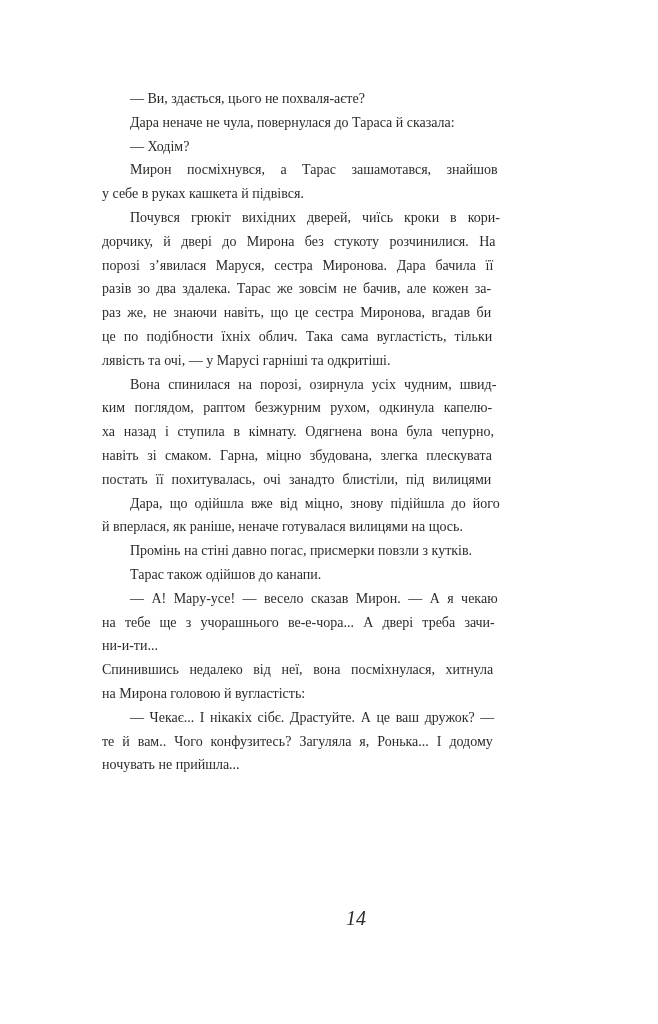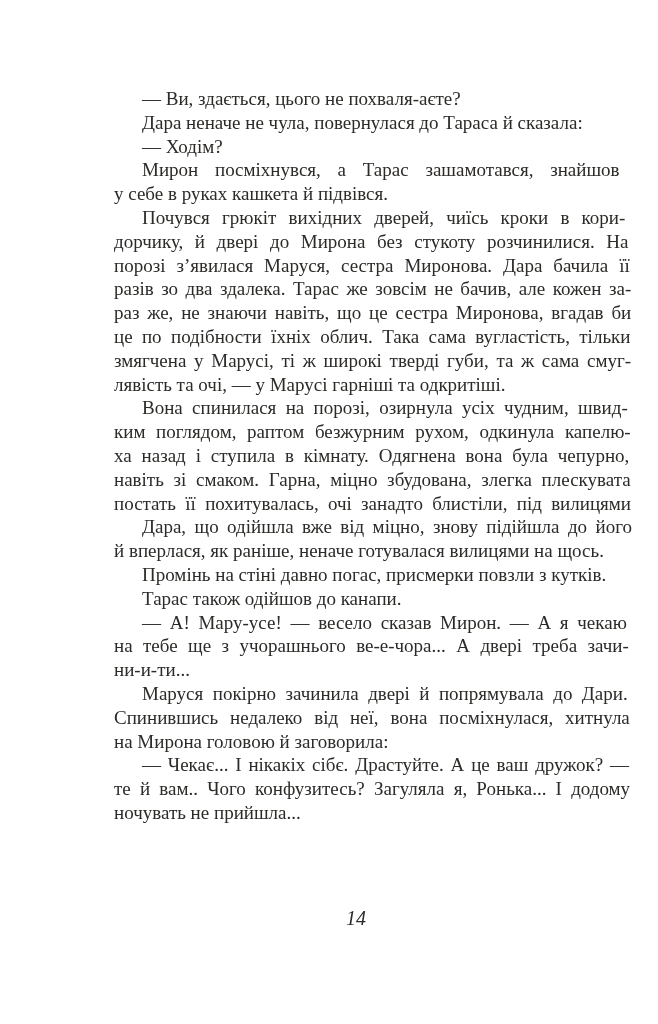--- a/index.html
+++ b/index.html
@@ -13,25 +13,25 @@
     background: var(--page-bg, #ffffff);
     overflow: hidden;
   }
   .page {
     position: absolute;
     inset: 0;
     background: var(--page-bg, #ffffff);
   }
   .text-block {
     position: absolute;
-    left: 114px;
+    left: 102px;
     top: 87px;
     width: 466px;
     font-family: "Liberation Serif", "DejaVu Serif", serif;
-    font-size: 19px;
+    font-size: 14px;
     line-height: 23.8px;
     color: var(--text-color, #2d2b28);
     text-rendering: optimizeLegibility;
   }
   .paragraph {
     margin: 0;
   }
   .line {
     white-space: nowrap;
     overflow: visible;
@@ -69,21 +69,20 @@
         <div class="line first" style="word-spacing: 12px;"><span>Мирон посміхнувся, а Тарас зашамотався, знайшов</span></div>
         <div class="line"><span>у себе в руках кашкета й підвівся.</span></div>
       </div>
       <div class="paragraph">
         <div class="line first" style="word-spacing: 7.47px;"><span>Почувся грюкіт вихідних дверей, чиїсь кроки в кори-</span></div>
         <div class="line" style="word-spacing: 6.86px;"><span>дорчику, й двері до Мирона без стукоту розчинилися. На</span></div>
         <div class="line" style="word-spacing: 6.18px;"><span>порозі з’явилася Маруся, сестра Миронова. Дара бачила її</span></div>
         <div class="line" style="word-spacing: 2.77px;"><span>разів зо два здалека. Тарас же зовсім не бачив, але кожен за-</span></div>
         <div class="line" style="word-spacing: 3.08px;"><span>раз же, не знаючи навіть, що це сестра Миронова, вгадав би</span></div>
         <div class="line" style="word-spacing: 4.6px;"><span>це по подібности їхніх облич. Така сама вугластість, тільки</span></div>
-        <div class="line" style="word-spacing: 2.94px;"><span>змягчена у Марусі, ті ж широкі тверді губи, та ж сама смуг-</span></div>
         <div class="line"><span>лявість та очі, — у Марусі гарніші та одкритіші.</span></div>
       </div>
       <div class="paragraph">
         <div class="line first" style="word-spacing: 4.6px;"><span>Вона спинилася на порозі, озирнула усіх чудним, швид-</span></div>
         <div class="line" style="word-spacing: 5.95px;"><span>ким поглядом, раптом безжурним рухом, одкинула капелю-</span></div>
         <div class="line" style="word-spacing: 5.14px;"><span>ха назад і ступила в кімнату. Одягнена вона була чепурно,</span></div>
         <div class="line" style="word-spacing: 4.98px;"><span>навіть зі смаком. Гарна, міцно збудована, злегка плескувата</span></div>
         <div class="line" style="word-spacing: 4.55px;"><span>постать її похитувалась, очі занадто блистіли, під вилицями</span></div>
       </div>
       <div class="paragraph">
@@ -95,23 +94,22 @@
       </div>
       <div class="paragraph">
         <div class="line first"><span>Тарас також одійшов до канапи.</span></div>
       </div>
       <div class="paragraph">
         <div class="line first" style="word-spacing: 3.94px;"><span>— А! Мару-усе! — весело сказав Мирон. — А я чекаю</span></div>
         <div class="line" style="word-spacing: 5.68px;"><span>на тебе ще з учорашнього ве-е-чора... А двері треба зачи-</span></div>
         <div class="line"><span>ни-и-ти...</span></div>
       </div>
       <div class="paragraph">
-        <div class="line first" style="word-spacing: 4.71px;"><span>Маруся покірно зачинила двері й попрямувала до Дари.</span></div>
         <div class="line" style="word-spacing: 7.09px;"><span>Спинившись недалеко від неї, вона посміхнулася, хитнула</span></div>
-        <div class="line"><span>на Мирона головою й заговорила:</span></div>
+        <div class="line"><span>на Мирона головою й вугластість:</span></div>
       </div>
       <div class="paragraph">
         <div class="line first" style="word-spacing: 2.09px;"><span>— Чекає... І нікакіх сібє. Драстуйте. А це ваш дружок? —</span></div>
         <div class="line" style="word-spacing: 4.45px;"><span>те й вам.. Чого конфузитесь? Загуляла я, Ронька... І додому</span></div>
         <div class="line"><span>ночувать не прийшла...</span></div>
       </div>
     </main>
   <div class="folio">14</div>
 </div>
 

